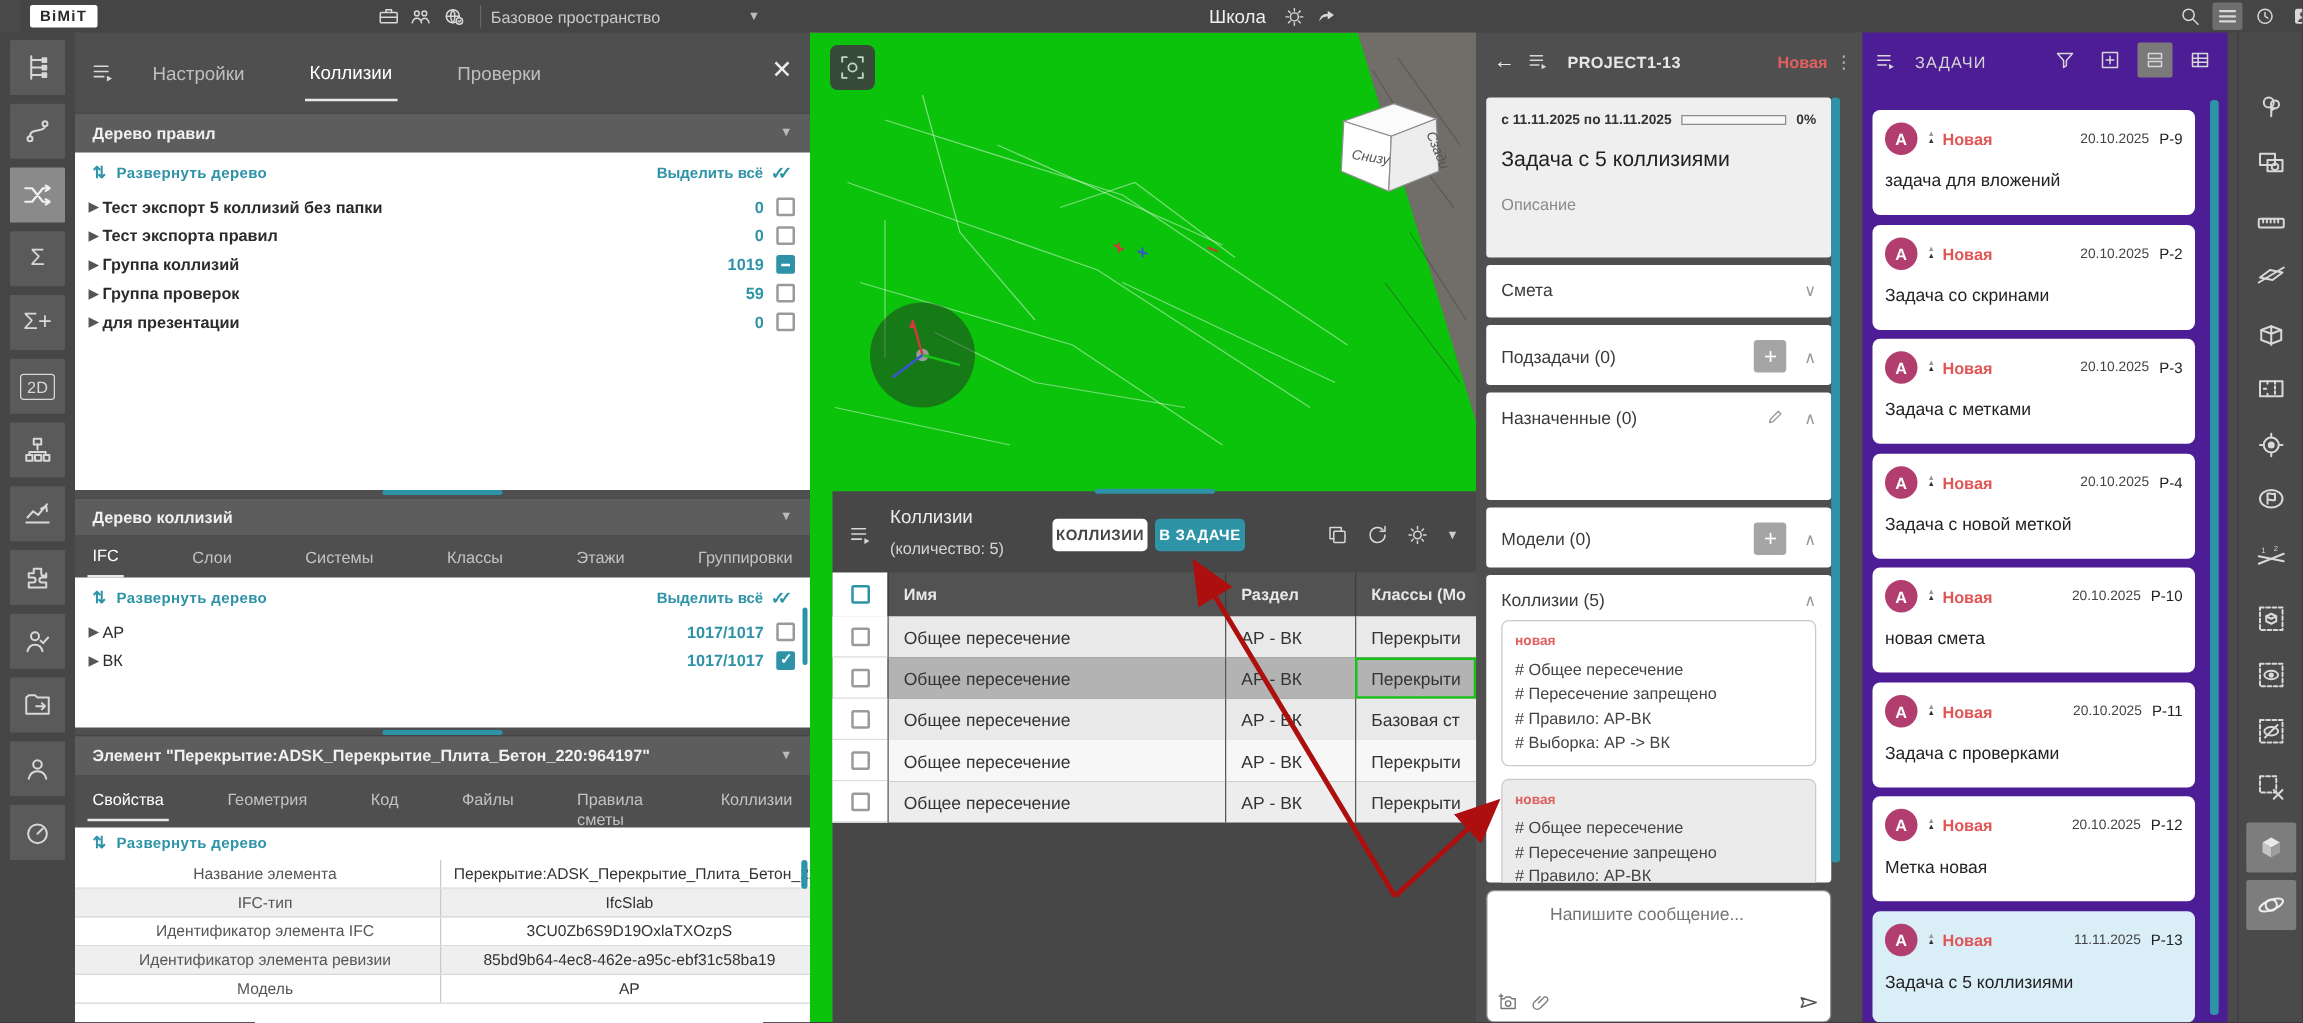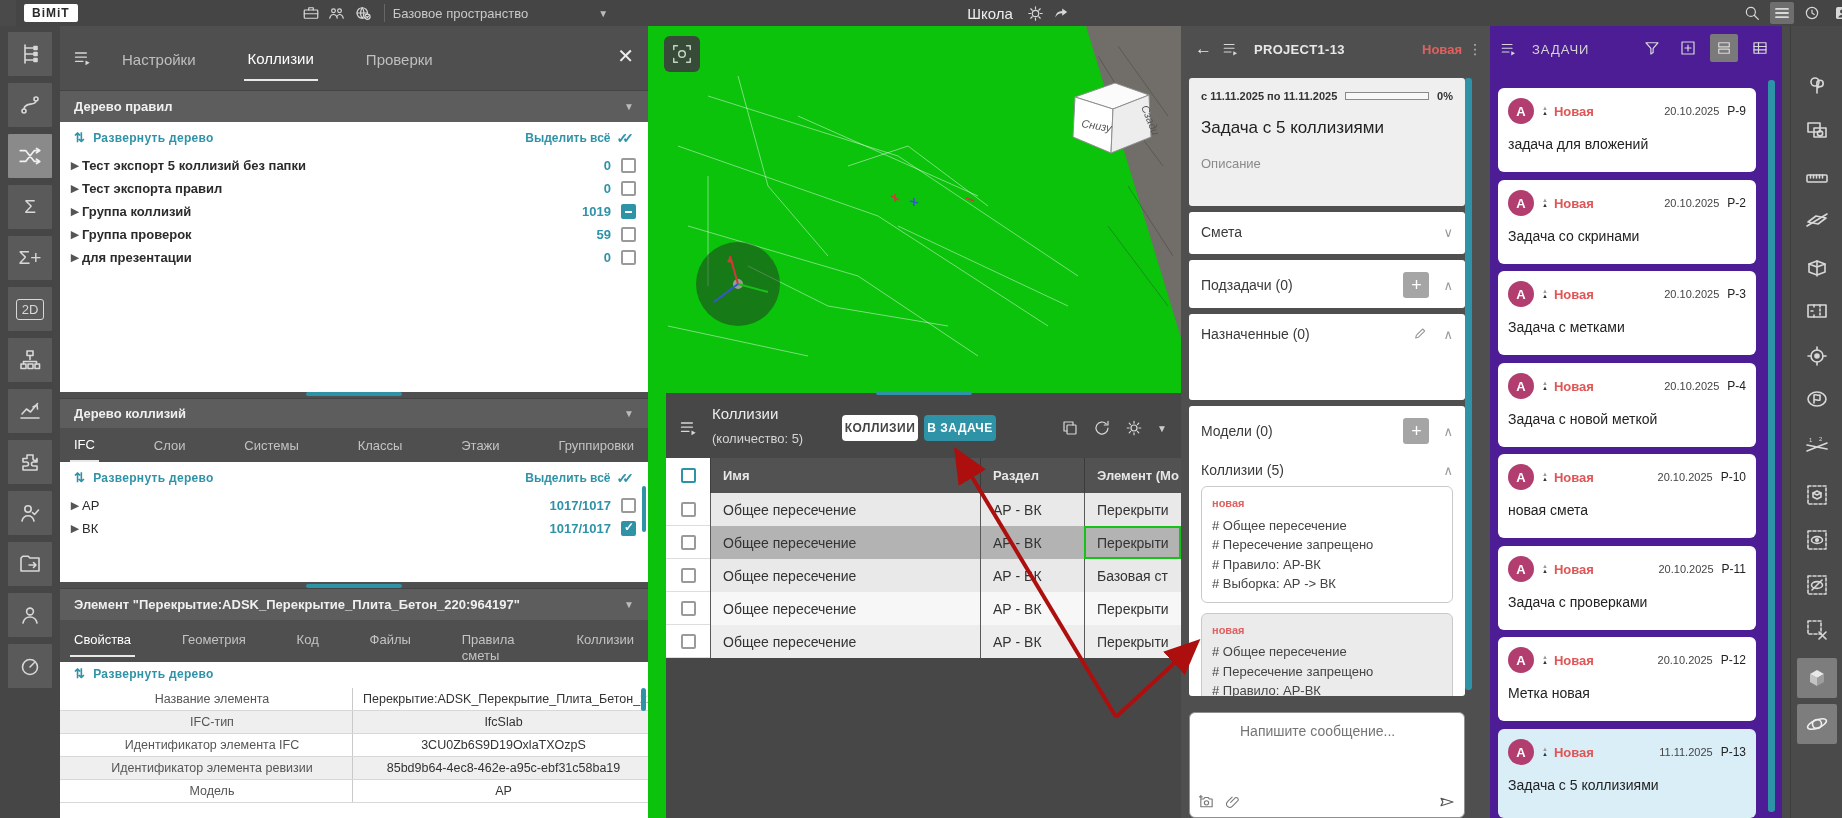--- a/index.html
+++ b/index.html
@@ -508,21 +508,21 @@
           </svg>
         </span>
       <span class="caret" style="color:#ccc">▼</span>
     </div>
     <div class="ct-header">
       <div class="c0">
           <span class="cb" style="margin:0;border-color:#2f93a8"></span>
         </div>
       <div class="c1">Имя</div>
       <div class="c2">Раздел</div>
-      <div class="c3">Элемент (Мо</div>
+      <div class="c3">Классы (Мо</div>
     </div>
     <div class="ct-row" style="top:100px;background:#e9e9e9">
       <div class="c0">
           <span class="cb" style="margin:0"></span>
         </div>
       <div class="c1">Общее пересечение</div>
         <div class="c2">АР - ВК</div>
         <div class="c3">Перекрыти</div>
     </div>
     <div class="ct-row sel" style="top:133px">
@@ -607,21 +607,21 @@
         <span class="chev2">∧</span>
       </div>
     </div>
     <div class="blk" style="top:380px;height:48px">
       <div class="blk-row">
           <span>Модели (0)</span>
           <span class="plusbtn">+</span>
           <span class="chev2">∧</span>
         </div>
     </div>
-    <div class="blk" style="top:424px;height:246px;overflow:hidden">
+    <div class="blk" style="top:434px;height:246px;overflow:hidden">
       <div class="blk-row" style="padding-bottom:8px">
           <span>Коллизии (5)</span>
           <span class="chev">∧</span>
         </div>
       <div class="col-card">
         <div class="st">новая</div>
         <div># Общее пересечение</div>
         <div># Пересечение запрещено</div>
         <div># Правило: АР-ВК</div>
         <div># Выборка: АР -&gt; ВК</div>

